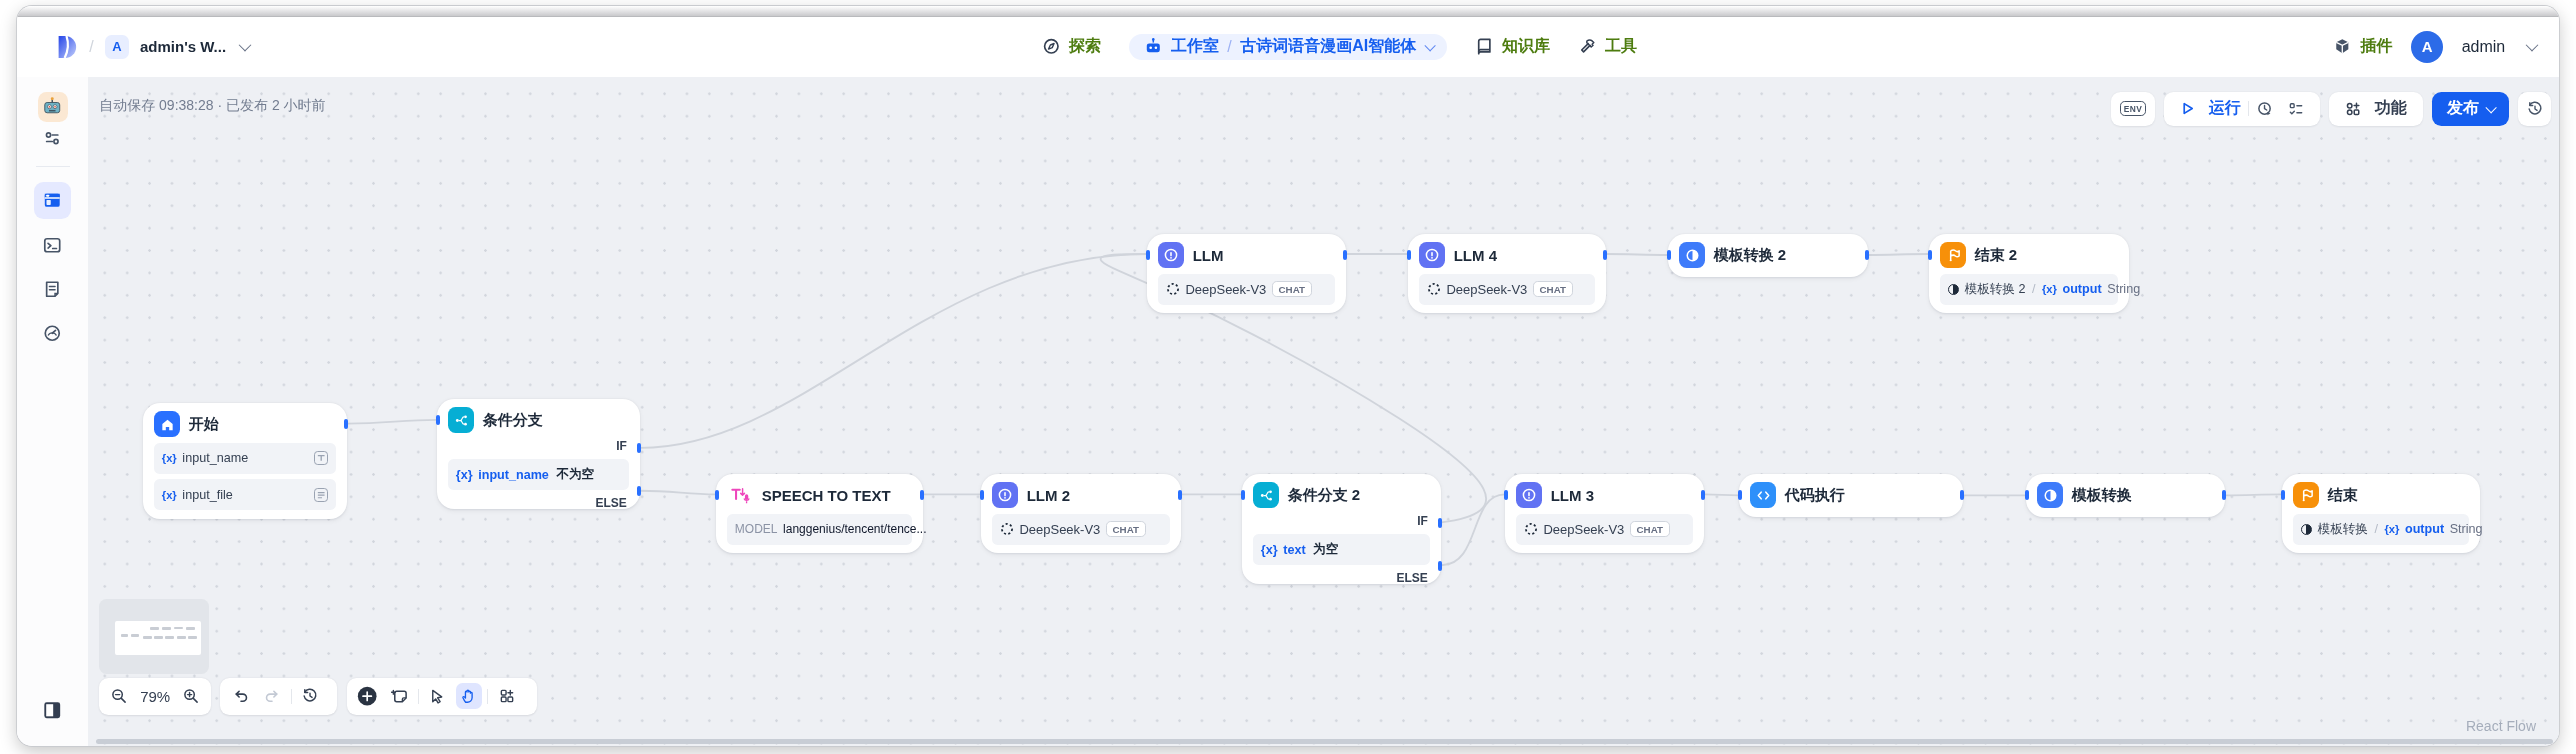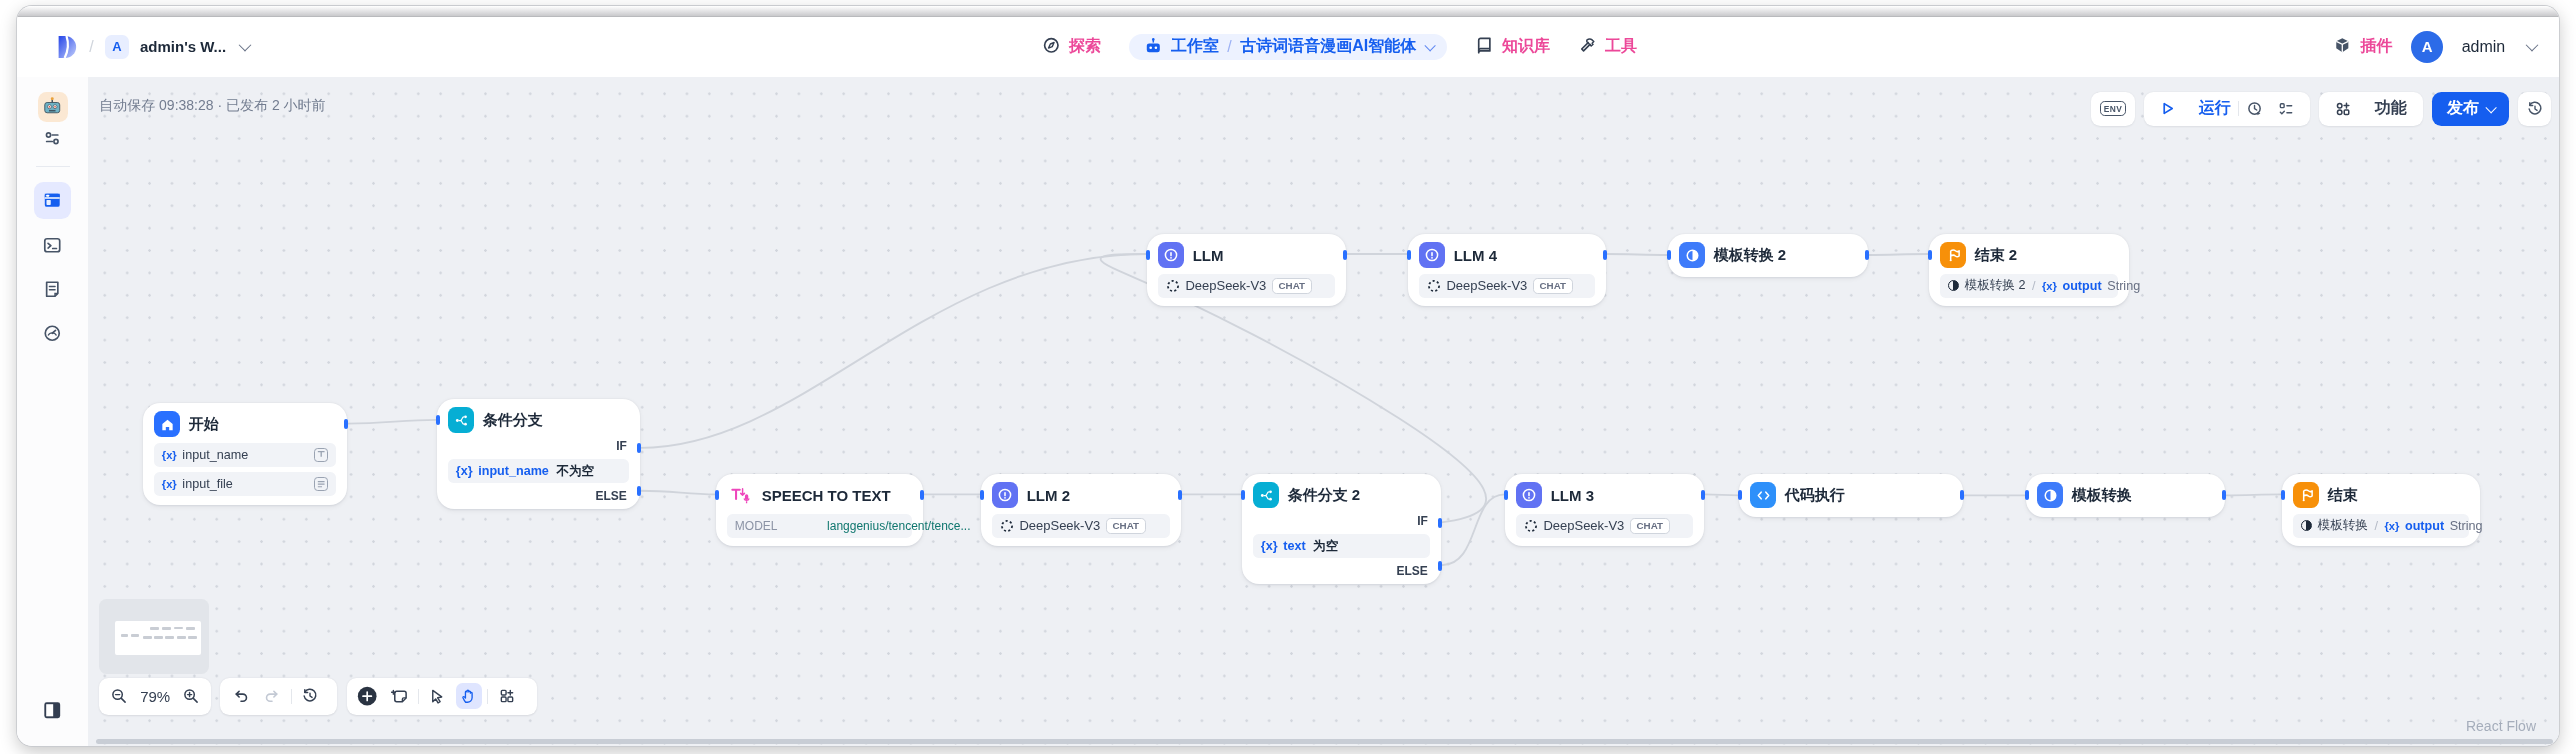--- a/index.html
+++ b/index.html
@@ -18,21 +18,21 @@
     display:flex; align-items:center; }
   .header-left { position:absolute; left:37px; display:flex; align-items:center; gap:11.2px; }
   .logo { width:24px; height:24px; }
   .sep { color:#d0d5dd; font-size:16px; }
   .ws-chip { width:24px; height:24px; border-radius:6.5px; background:#e8eeff; color:#155eef;
     font-weight:700; font-size:13px; display:flex; align-items:center; justify-content:center; }
   .ws-name { font-size:15px; color:#1d2939; font-weight:600; }
   .chev { width:9.3px; height:9.3px; border-right:1.9px solid #667085; border-bottom:1.9px solid #667085;
     transform:rotate(45deg) translateY(-1.9px); margin-left:1.9px; }
   .header-center { position:absolute; left:1025px; display:flex; align-items:center; gap:28px; }
-  .nav-item { display:flex; align-items:flex-start; gap:8.4px; font-size:16px; color:#ec4899;
+  .nav-item { display:flex; align-items:center; gap:8.4px; font-size:16px; color:#4d7c0f;
     font-weight:600; cursor:pointer; }
   .nav-item svg { display:block; }
   .studio-pill { display:flex; align-items:center; gap:8.4px; background:#edf2ff;
     border-radius:18.6px; height:26px; padding:0 15px; color:#155eef; font-size:16px; font-weight:700; }
   .studio-pill .psep { color:#9db2f5; font-weight:400; }
   .pill-chev { width:7.5px; height:7.5px; border-right:1.9px solid #5e87f2; border-bottom:1.9px solid #5e87f2;
     transform:rotate(45deg) translateY(-1.9px); }
   .header-right { position:absolute; right:24px; display:flex; align-items:center; gap:18.6px; }
   .avatar { width:32px; height:32px; border-radius:50%; background:#2c6be8; color:#fff;
     font-size:15px; font-weight:600; display:flex; align-items:center; justify-content:center; }
@@ -59,21 +59,21 @@
     background:#c8cdd5; border-radius:2.8px; }
 
   
   .edges { position:absolute; left:0; top:0; width:2472px; height:669px; z-index:1; }
   .edges path { stroke:#d0d4db; stroke-width:2; fill:none; }
 
   
   .wf-toolbar { position:absolute; top:15px; right:9px; display:flex; align-items:flex-end; gap:9.3px; z-index:5; }
   .tbtn { height:34px; background:#fff; border-radius:9.3px; display:flex; align-items:center;
     box-shadow:0 0.9px 1.9px rgba(16,24,40,.08); padding:0 8.4px; cursor:pointer; }
-  .tbtn .seg { display:flex; align-items:center; gap:24px; padding:0 7.5px; cursor:pointer; }
+  .tbtn .seg { display:flex; align-items:center; gap:14px; padding:0 7.5px; cursor:pointer; }
   .tbtn .vdiv { width:0.9px; height:15px; background:#e4e7ec; }
   .run-label { color:#155eef; font-size:16px; font-weight:600; }
   .features-label { color:#354052; font-size:16px; font-weight:600; }
   .publish-btn { height:34px; background:#155eef; border-radius:9.3px; color:#fff; font-size:16px;
     font-weight:700; display:flex; align-items:center; gap:7.5px; padding:0 15px; cursor:pointer; }
   .publish-btn .wchev { width:7.5px; height:7.5px; border-right:1.9px solid #fff; border-bottom:1.9px solid #fff;
     transform:rotate(45deg) translateY(-1.9px); }
   .env-badge { border:1.7px solid #475467; border-radius:4.7px; font-size:8.4px; font-weight:800;
     color:#475467; padding:1.9px 2.8px; letter-spacing:0.5px; }
 
@@ -92,32 +92,32 @@
   .cdiv { width:0.9px; height:15px; background:#e4e7ec; }
 
   
   .node { position:absolute; background:#fff; border-radius:17px; z-index:2; cursor:pointer;
     box-shadow:0 0.9px 1.9px rgba(16,24,40,.07), 0 1.9px 5.6px rgba(16,24,40,.06);
     padding:7.5px 10.3px; border:0.9px solid rgba(255,255,255,.9); }
   .nhead { display:flex; align-items:center; gap:8.4px; height:26px; }
   .ntile { width:26px; height:26px; border-radius:7.5px; display:flex; align-items:center;
     justify-content:center; flex:none; }
   .ntitle { font-size:15px; font-weight:700; color:#1d2939; white-space:nowrap; }
-  .nrow { margin-top:5.6px; background:#f1f3f7; border-radius:5.6px; height:24px; display:flex;
+  .nrow { margin-top:5.6px; background:#f1f3f7; border-radius:5.6px; height:31px; display:flex;
     align-items:center; padding:0 7.5px; font-size:12.6px; color:#354052; gap:5.6px; white-space:nowrap; }
   .vx { color:#155eef; font-size:11.2px; font-weight:700; }
   .varname { color:#354052; }
   .rowicon { margin-left:auto; width:14px; height:14px; border:1.3px solid #9aa3b2; border-radius:3.7px;
     display:flex; align-items:center; justify-content:center; flex:none; }
   .branch-label { text-align:right; font-size:12px; font-weight:700; color:#354052;
     margin:5.6px 1.9px 0 0; height:15px; line-height:15px; }
   .cond .vx, .cond .cvar { color:#155eef; font-weight:700; font-size:12.6px; }
   .cond .cop { color:#1d2939; font-weight:600; margin-left:1.9px; }
   .model-row .mlabel { color:#8b93a5; font-size:12px; }
-  .model-row .mval { color:#0f766e; font-size:12px;margin-left:44px; }
+  .model-row .mval { color:#0f172a; font-size:12px; }
   .chat-badge { border:0.9px solid #d0d5dd; background:#fff; color:#676f83; font-size:9.8px;
     border-radius:4.7px; padding:1.4px 5.6px; font-weight:600; }
   .dsname { color:#354052; font-size:13px; }
   .outrow { font-size:12.6px; }
   .outrow .oref { color:#354052; }
   .outrow .osep { color:#b3bac6; margin:0 0.9px; }
   .outrow .ovar { color:#155eef; font-weight:700; }
   .outrow .otype { margin-left:auto; color:#676f83; }
   .half-ico { width:11.2px; height:11.2px; border-radius:50%; border:1.5px solid #1d2939;
     background:linear-gradient(90deg,transparent 50%,#1d2939 50%); flex:none; }

